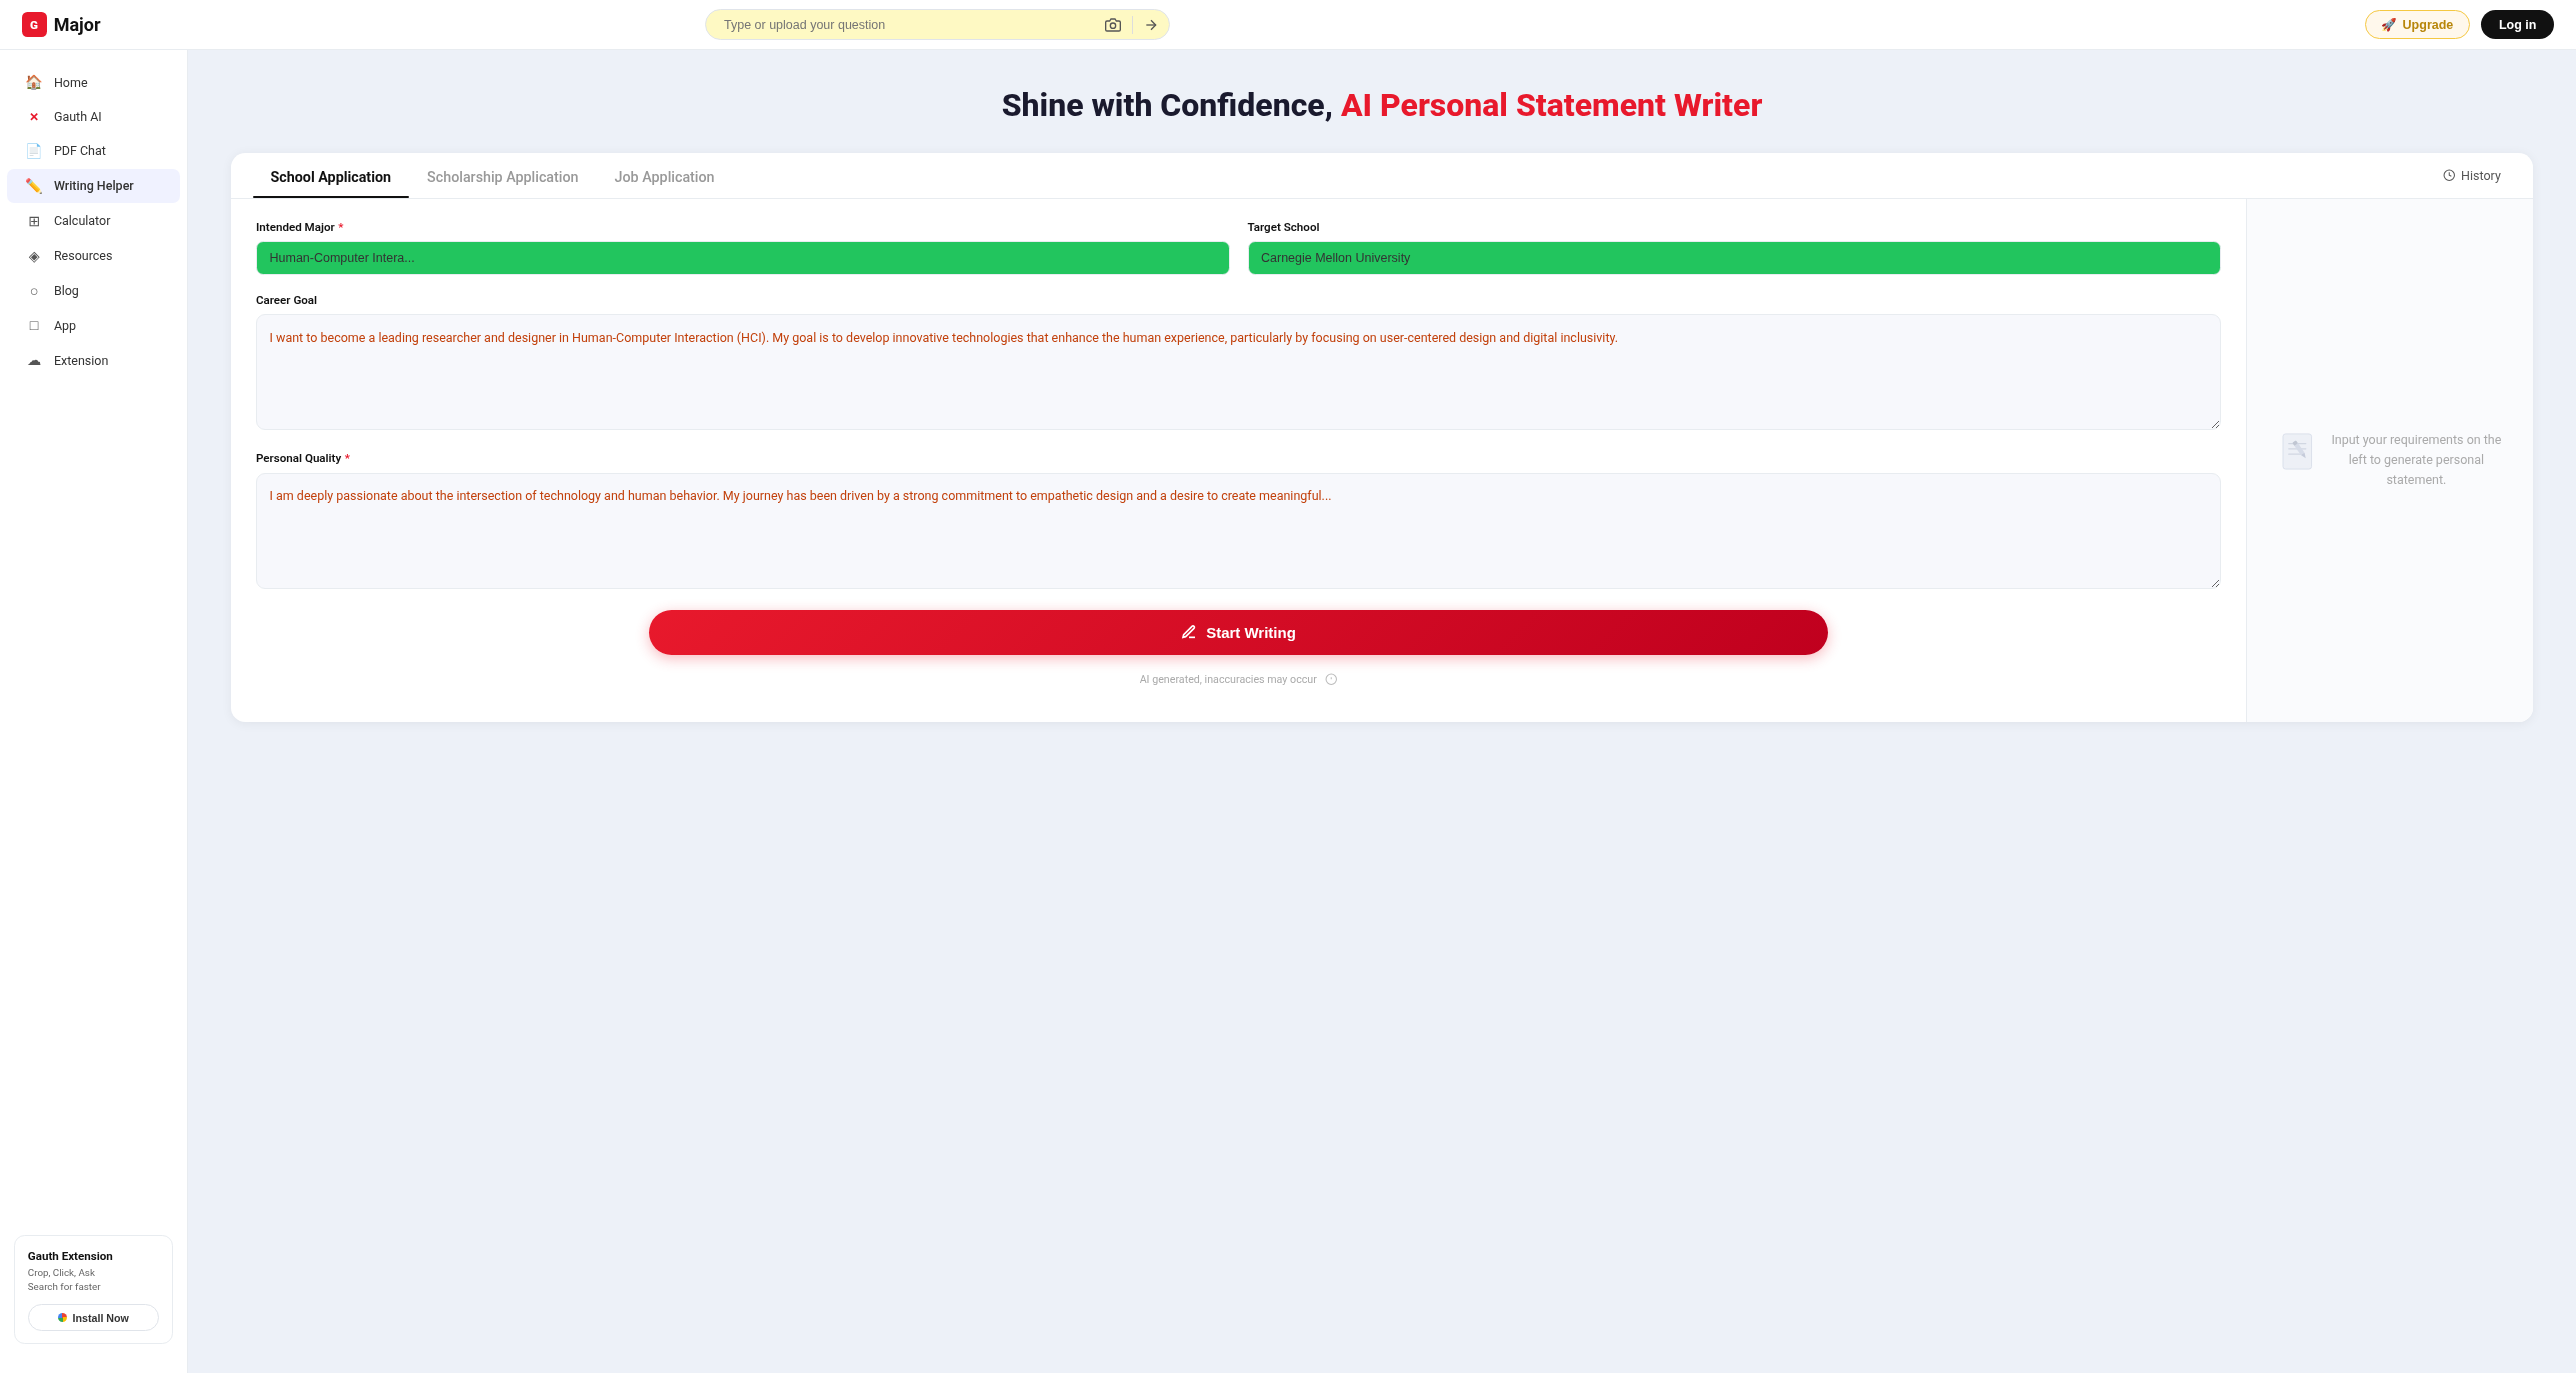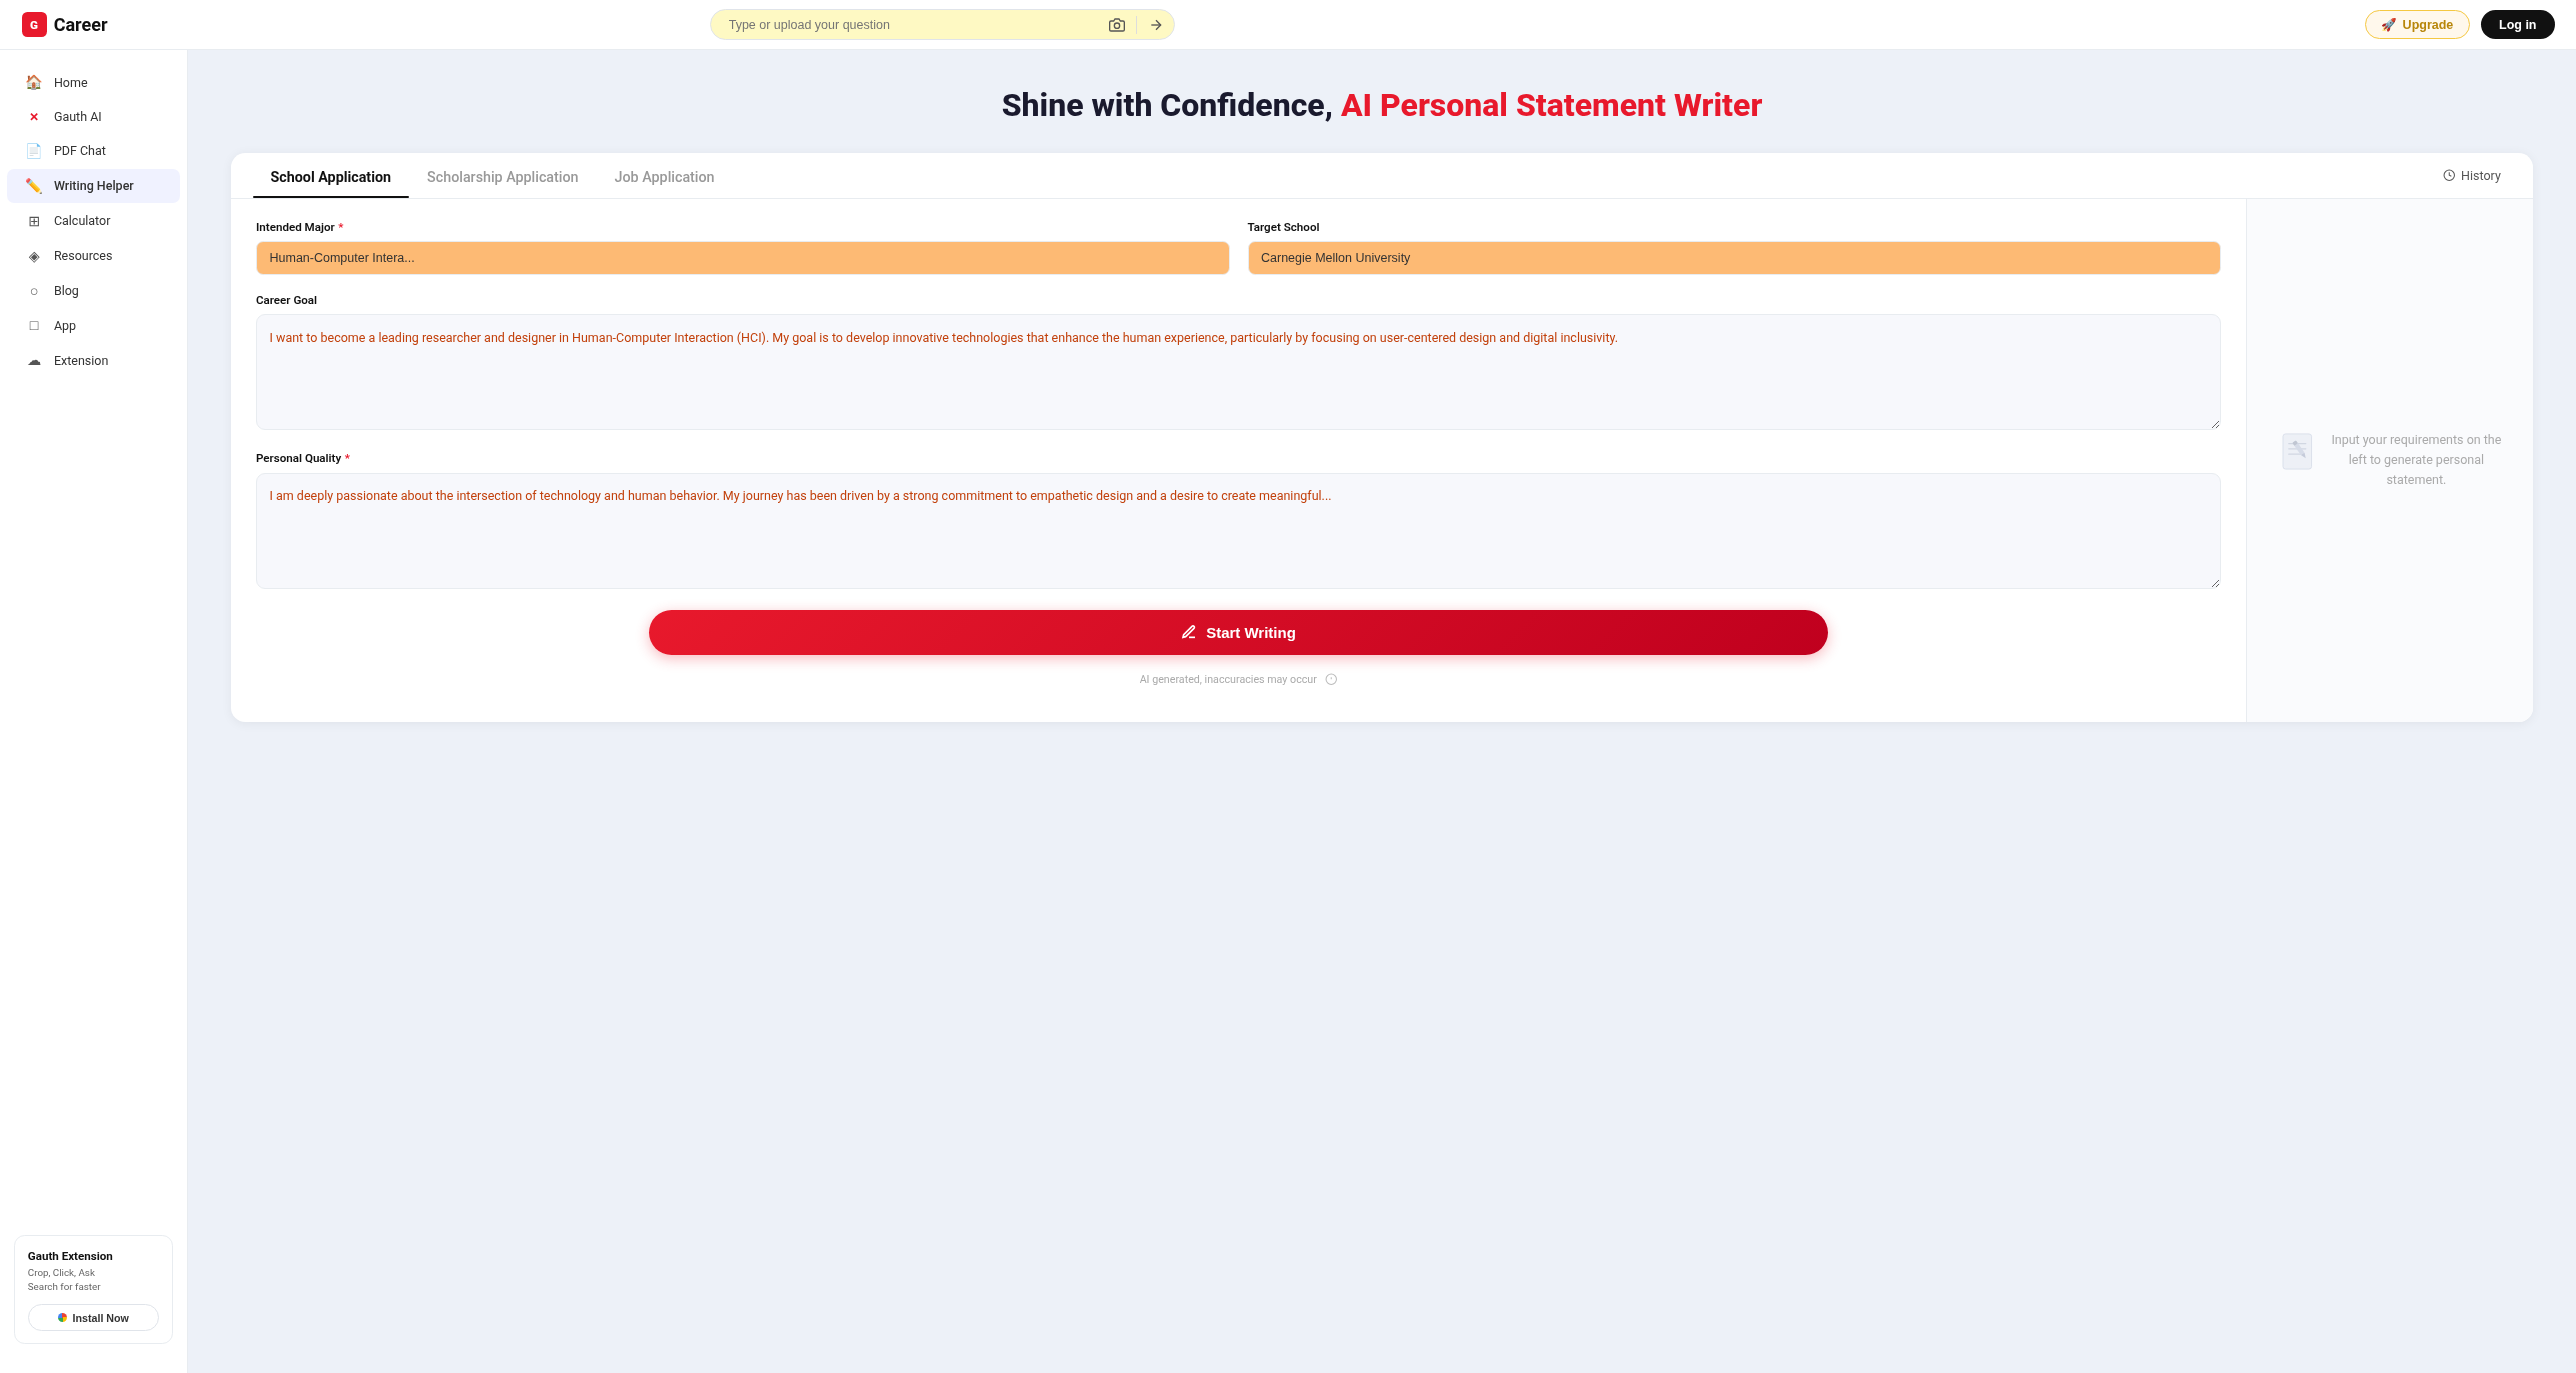--- a/index.html
+++ b/index.html
@@ -268,21 +268,21 @@
       font-size: 11.6px;
       font-weight: 600;
       color: #111;
       margin-bottom: 7.2px;
       display: flex;
       align-items: center;
       gap: 3.6px;
     }
     .required { color: #e8192c; }
     .field-input {
-      background: #fdba74;
+      background: #22c55e;
       border: 1.3px solid #e8ecf0;
       border-radius: 7.2px;
       padding: 9px 12.5px;
       font-size: 12.5px;
       color: #333;
       width: 100%;
       outline: none;
     }
 
     .field-section { margin-bottom: 18px; }
@@ -344,21 +344,21 @@
       color: #aaa;
       line-height: 1.6;
     }
   </style>
 </head>
 <body>
 
 <nav class="topnav">
   <a class="logo" href="#">
     <div class="logo-icon">G</div>
-    <span>Career</span>
+    <span>Major</span>
   </a>
 
   <div class="search-bar">
     <input type="text" placeholder="Type or upload your question" style="">
     <div class="search-icons">
       <button class="icon-btn">
         <svg width="16" height="16" viewBox="0 0 24 24" fill="none" stroke="#555" stroke-width="2">
           <path d="M23 19a2 2 0 0 1-2 2H3a2 2 0 0 1-2-2V8a2 2 0 0 1 2-2h4l2-3h6l2 3h4a2 2 0 0 1 2 2z"></path>
           <circle cx="12" cy="13" r="4"></circle>
         </svg>

